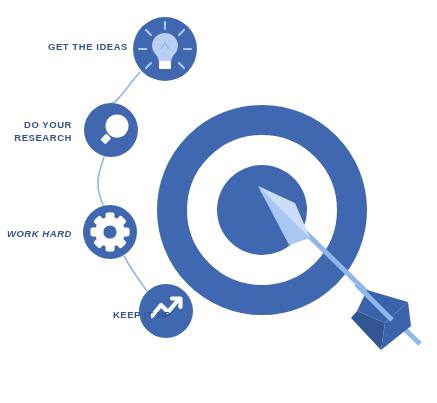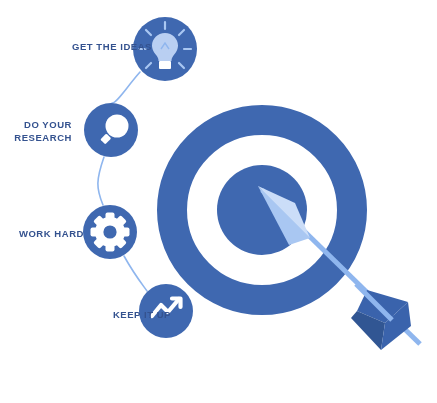--- a/index.html
+++ b/index.html
@@ -32,23 +32,23 @@
     font-size: 9.5px;
     font-weight: bold;
     letter-spacing: 0.55px;
     color: #34528F;
     text-transform: uppercase;
     text-align: right;
     line-height: 12.5px;
     white-space: pre-line;
     user-select: none;
   }
-  #label-get-the-ideas { left: 0px;  top: 41px;  width: 128px; padding-left: 24px; }
+  #label-get-the-ideas { left: 0px;  top: 41px;  width: 128px; }
   #label-do-your-research { left: 0px; top: 119px; width: 72px; }
-  #label-work-hard { left: 12px; top: 228px; width: 72px; }
+  #label-work-hard { left: 0px; top: 228px; width: 72px; font-style: italic; }
   #label-keep-it-up { left: 0px; top: 309px; width: 128px; padding-left: 43px; }
 </style>
 </head>
 <body>
 
 <div id="infographic">
 
   <svg id="scene" viewBox="0 0 437 403" width="437" height="403">
 
     <defs>

